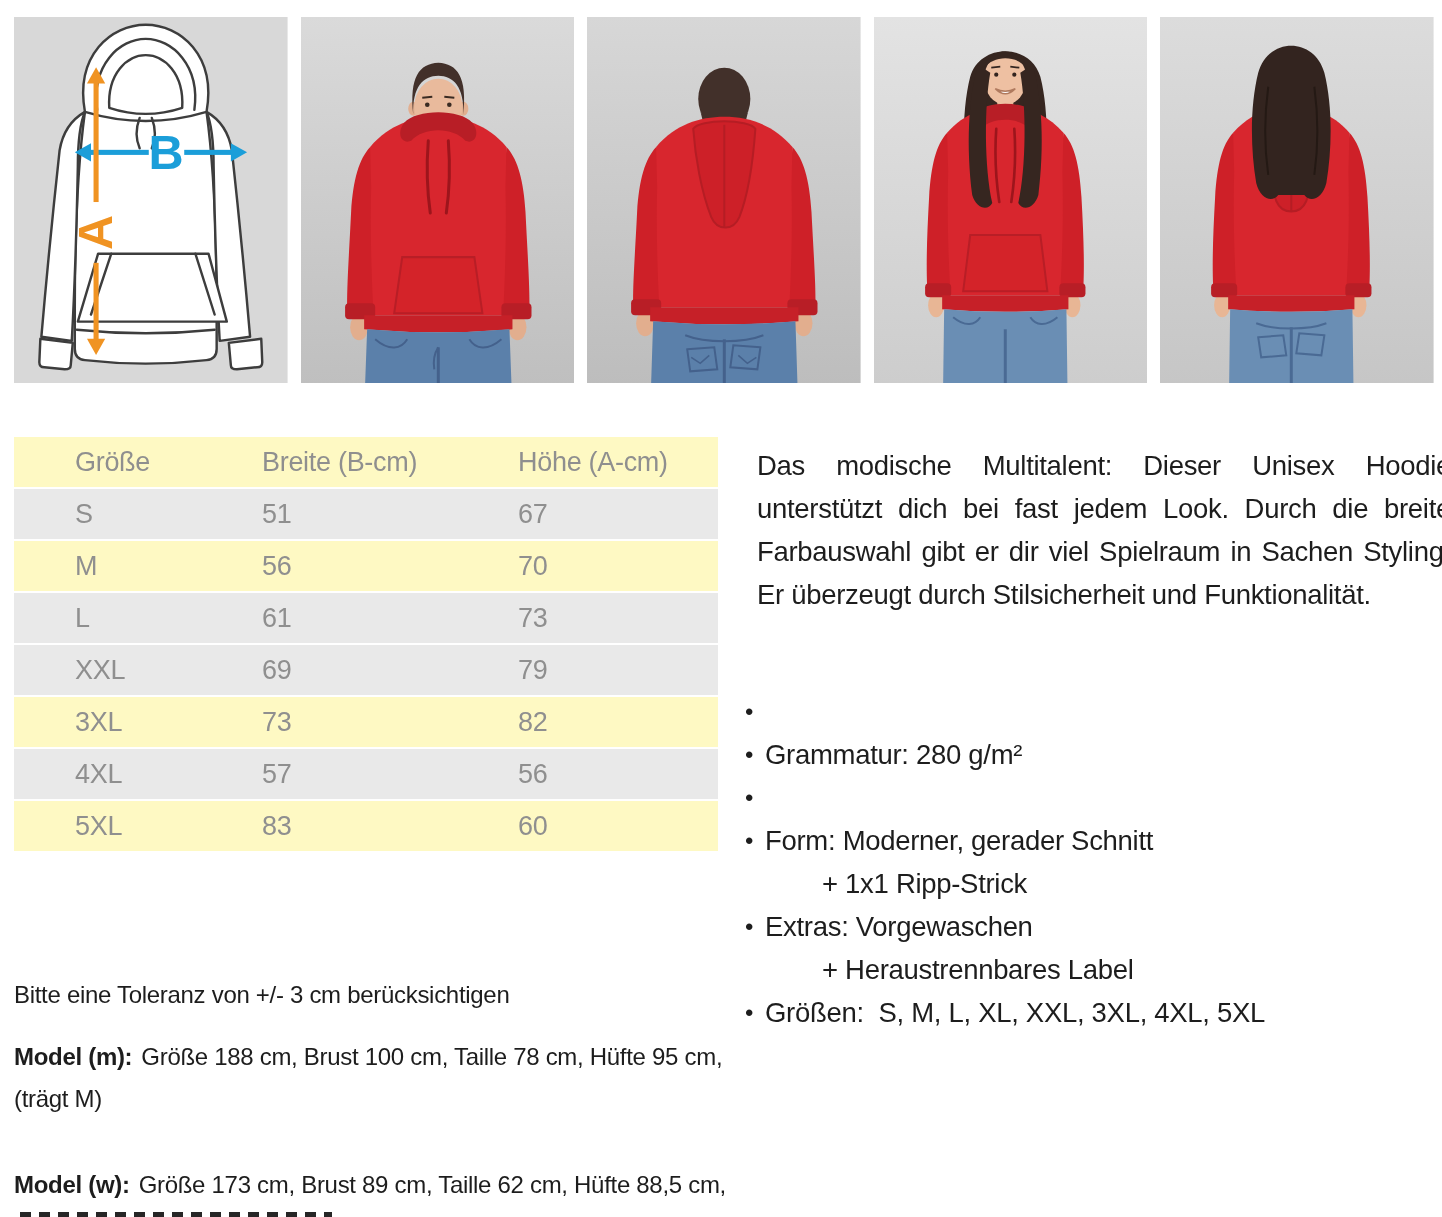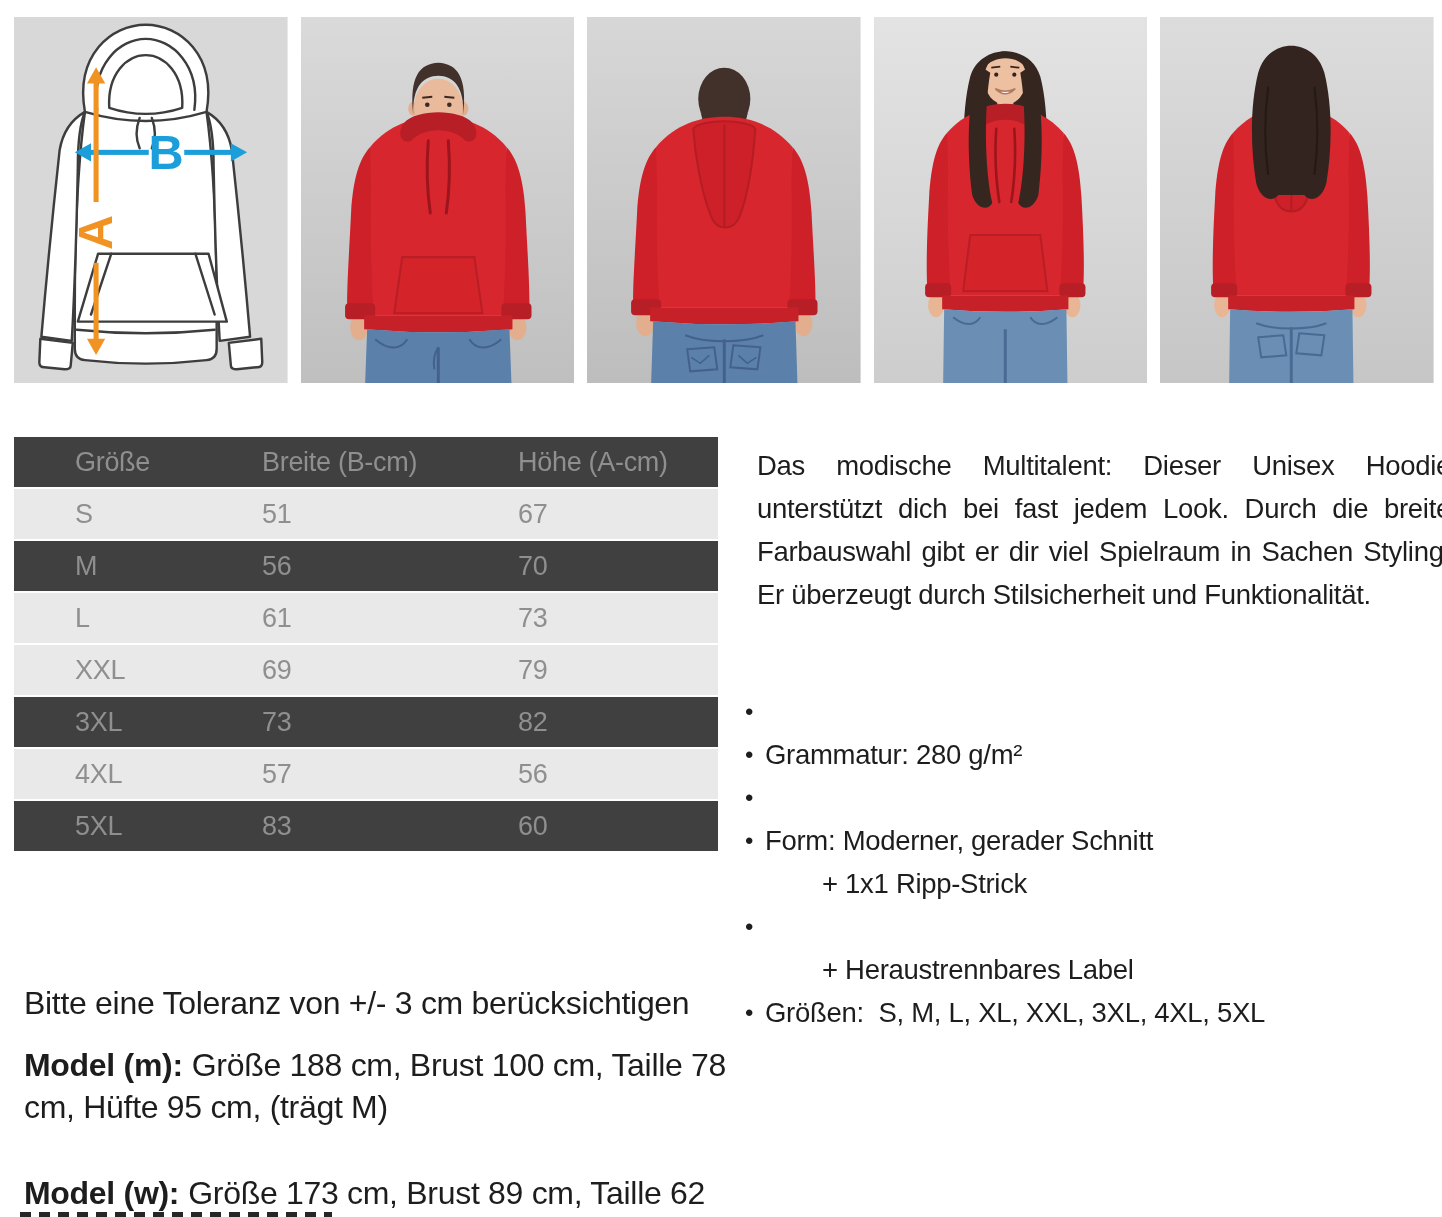--- a/index.html
+++ b/index.html
@@ -20,25 +20,25 @@
   table.size-table {
     position:absolute; top:435px; left:14px; width:704px;
     border-collapse:separate; border-spacing:0 2px; table-layout:fixed;
   }
   .size-table col.c1 { width:248px; } .size-table col.c2 { width:256px; } .size-table col.c3 { width:200px; }
   .size-table th, .size-table td {
     height:50px; padding:0 0 0 0; font-size:27px; font-weight:normal;
     color:#8f8f8f; text-align:left; vertical-align:middle; letter-spacing:-0.3px;
   }
   .size-table th:first-child, .size-table td:first-child { padding-left:61px; }
-  .size-table tr.light th, .size-table tr.light td { background:#404040; }
+  .size-table tr.light th, .size-table tr.light td { background:#fef9c3; }
   .size-table tr.dark  td { background:#e9e9e9; }
 
   
-  .note { position:absolute; left:14px; width:712px; font-size:32px; line-height:42px; letter-spacing:-0.3px;margin-left:10px; }
+  .note { position:absolute; left:14px; width:712px; font-size:24px; line-height:42px; letter-spacing:-0.3px; }
   .note-tolerance { top:950px; }
   .note-model-m { top:1012px; }
   .note-model-w { top:1140px; }
   .note-label { font-weight:bold; }
   .note-text { margin-left:9px; }
 
   
   .desc-intro {
     position:absolute; left:745px; top:432px; width:694px; margin:12px;
     font-size:27.5px; line-height:43px; text-align:justify; letter-spacing:-0.3px;
@@ -325,20 +325,21 @@
     </li>
   <li>
       <span class="b-dot">•</span>
       <span class="b-text">Form: Moderner, gerader Schnitt</span>
     </li>
   <li class="indent">
       <span class="b-text">+ 1x1 Ripp-Strick</span>
     </li>
   <li>
       <span class="b-dot">•</span>
+      <span class="b-text">Extras: Vorgewaschen</span>
     </li>
   <li class="indent">
       <span class="b-text">+ Heraustrennbares Label</span>
     </li>
   <li>
       <span class="b-dot">•</span>
       <span class="b-text">Größen:  S, M, L, XL, XXL, 3XL, 4XL, 5XL</span>
     </li>
 </ul>
 

